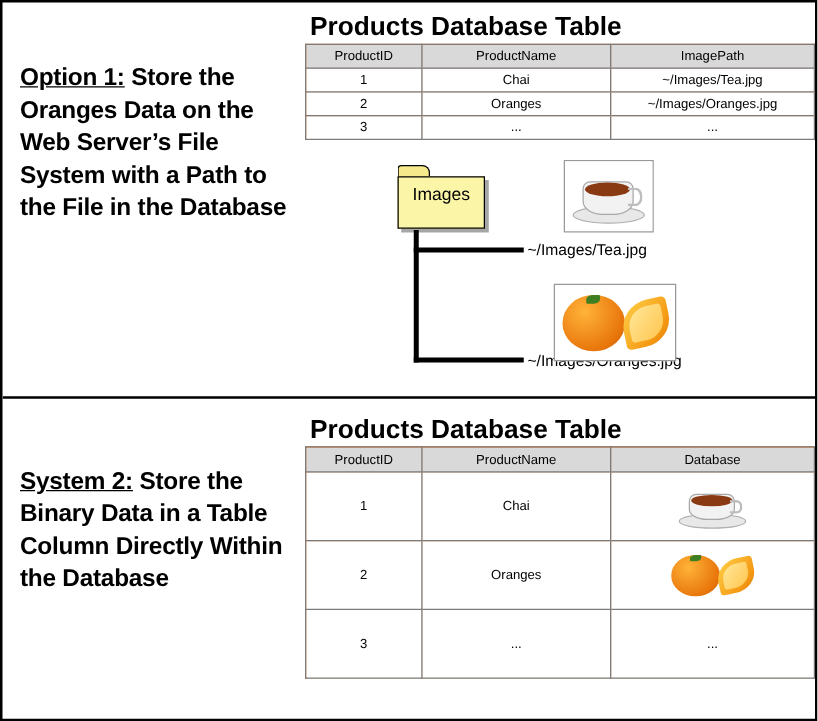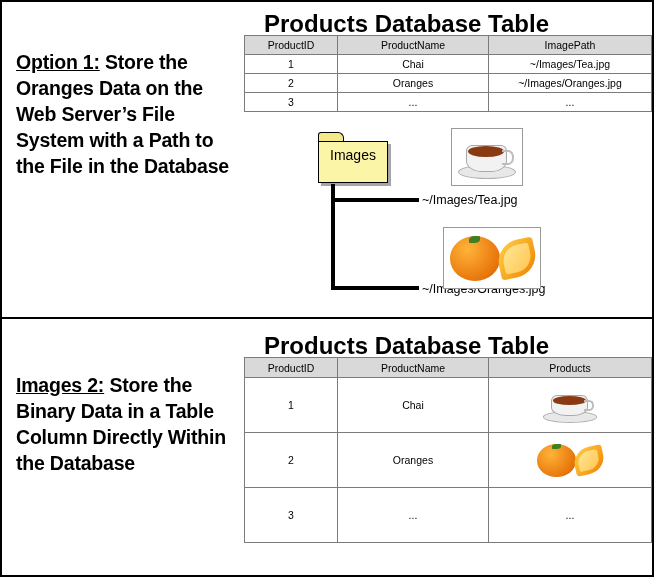--- a/index.html
+++ b/index.html
@@ -40,24 +40,23 @@
   }
   #option-1-text { top: 48px; }
   #option-2-text { top: 371px; }
   .option-underline {
     text-decoration: underline;
     margin-top: 37px;
   }
 
   .section-title {
     position: absolute;
-    font-size: 24px;
+    font-size: 21px;
     font-weight: bold;
     color: #000;
-    margin-left: 16px;
   }
   #title-1 { left: 246px; top: 8px; }
   #title-2 { left: 246px; top: 330px; }
 
   table.db {
     position: absolute;
     border-collapse: collapse;
     table-layout: fixed;
     background: #f97316;
   }
@@ -313,31 +312,31 @@
         <div class="or-stem"></div>
         <div class="or-wedge"></div>
       </div>
     </div>
   </div>
 
   <div class="panel" id="panel-2">
   </div>
 
   <div class="option-text" id="option-2-text">
-    <span class="option-underline">Images 2:</span><span> Store the Binary Data in a Table Column Directly Within the Database</span>
+    <span class="option-underline">System 2:</span><span> Store the Binary Data in a Table Column Directly Within the Database</span>
   </div>
 
   <div class="section-title" id="title-2">Products Database Table</div>
 
   <table class="db" id="table-2">
     <thead>
       <tr>
         <th class="c-id">ProductID</th>
         <th class="c-name">ProductName</th>
-        <th class="c-path">Products</th>
+        <th class="c-path">Database</th>
       </tr>
     </thead>
     <tbody>
       <tr>
         <td>1</td>
         <td>Chai</td>
         <td>
           <div class="cell-img">
             <div class="tea-art">
               <div class="tea-bg"></div>

